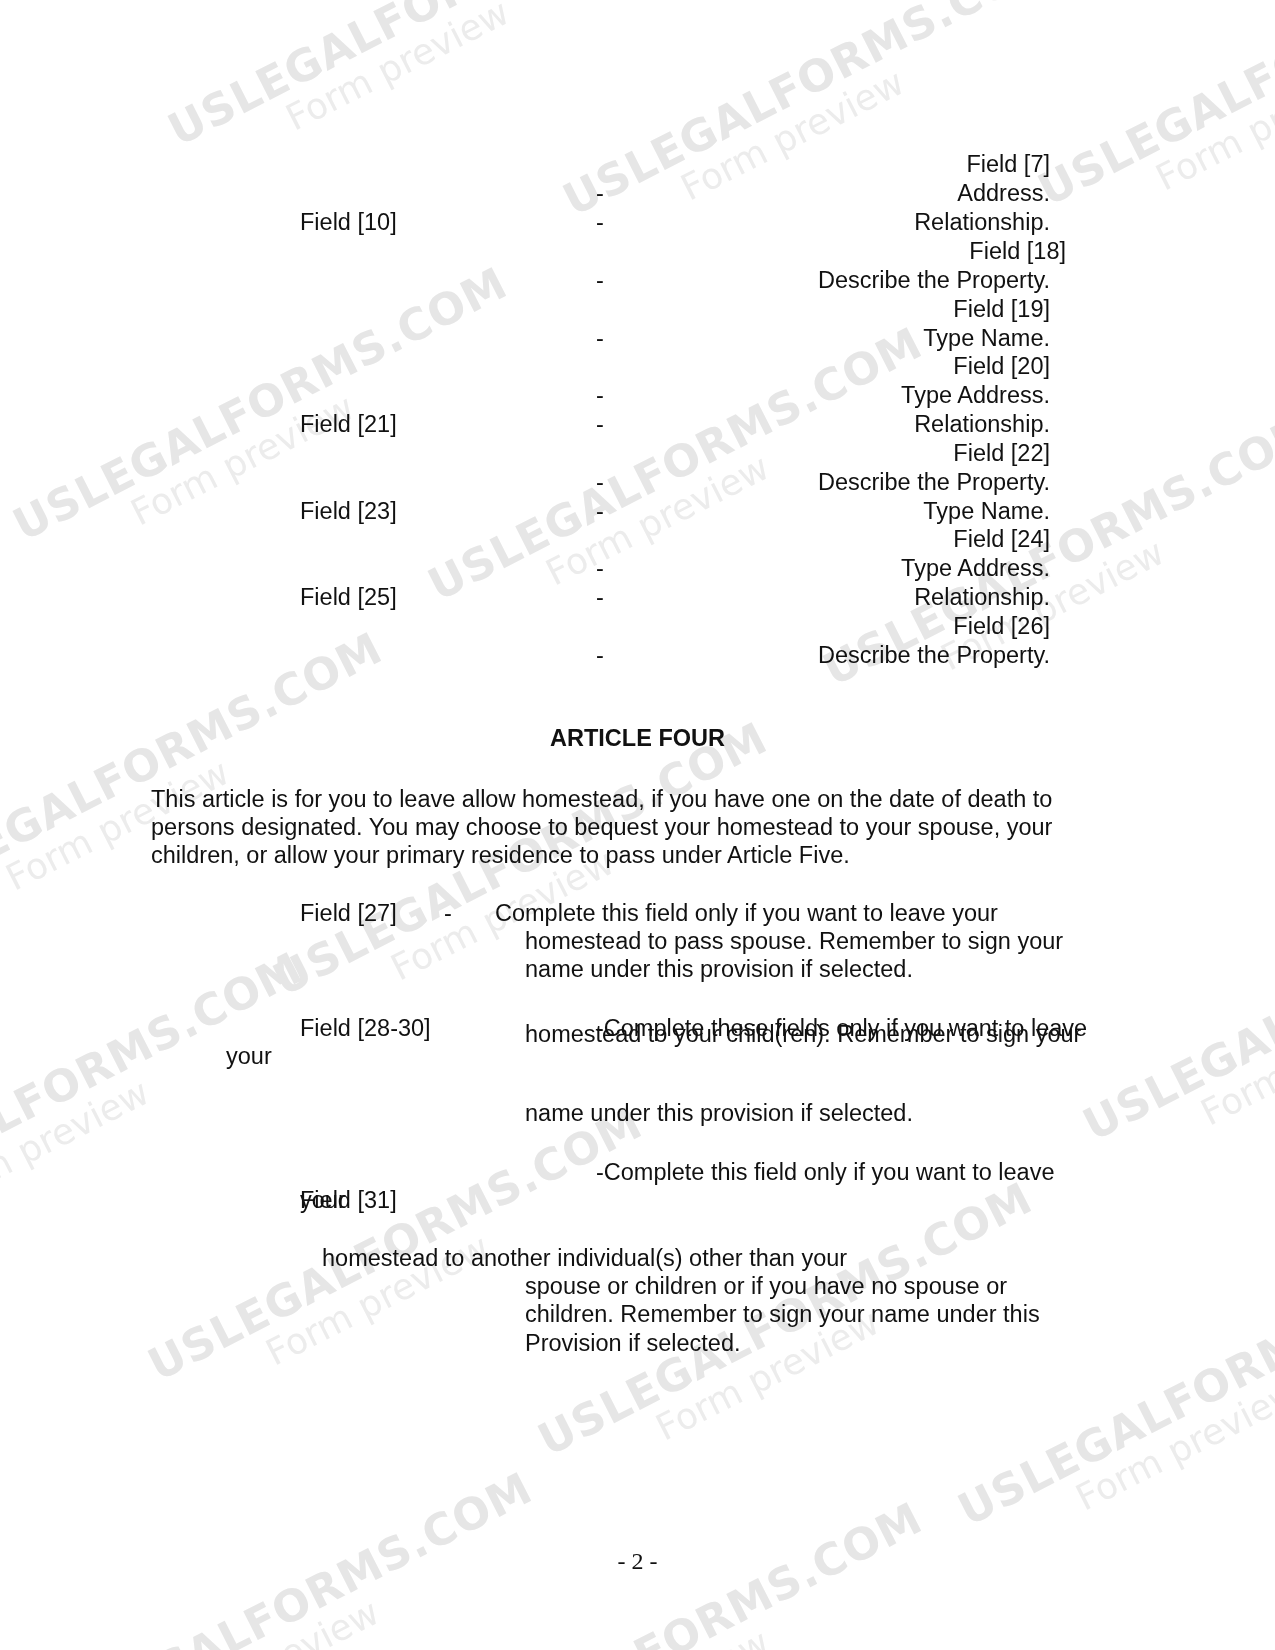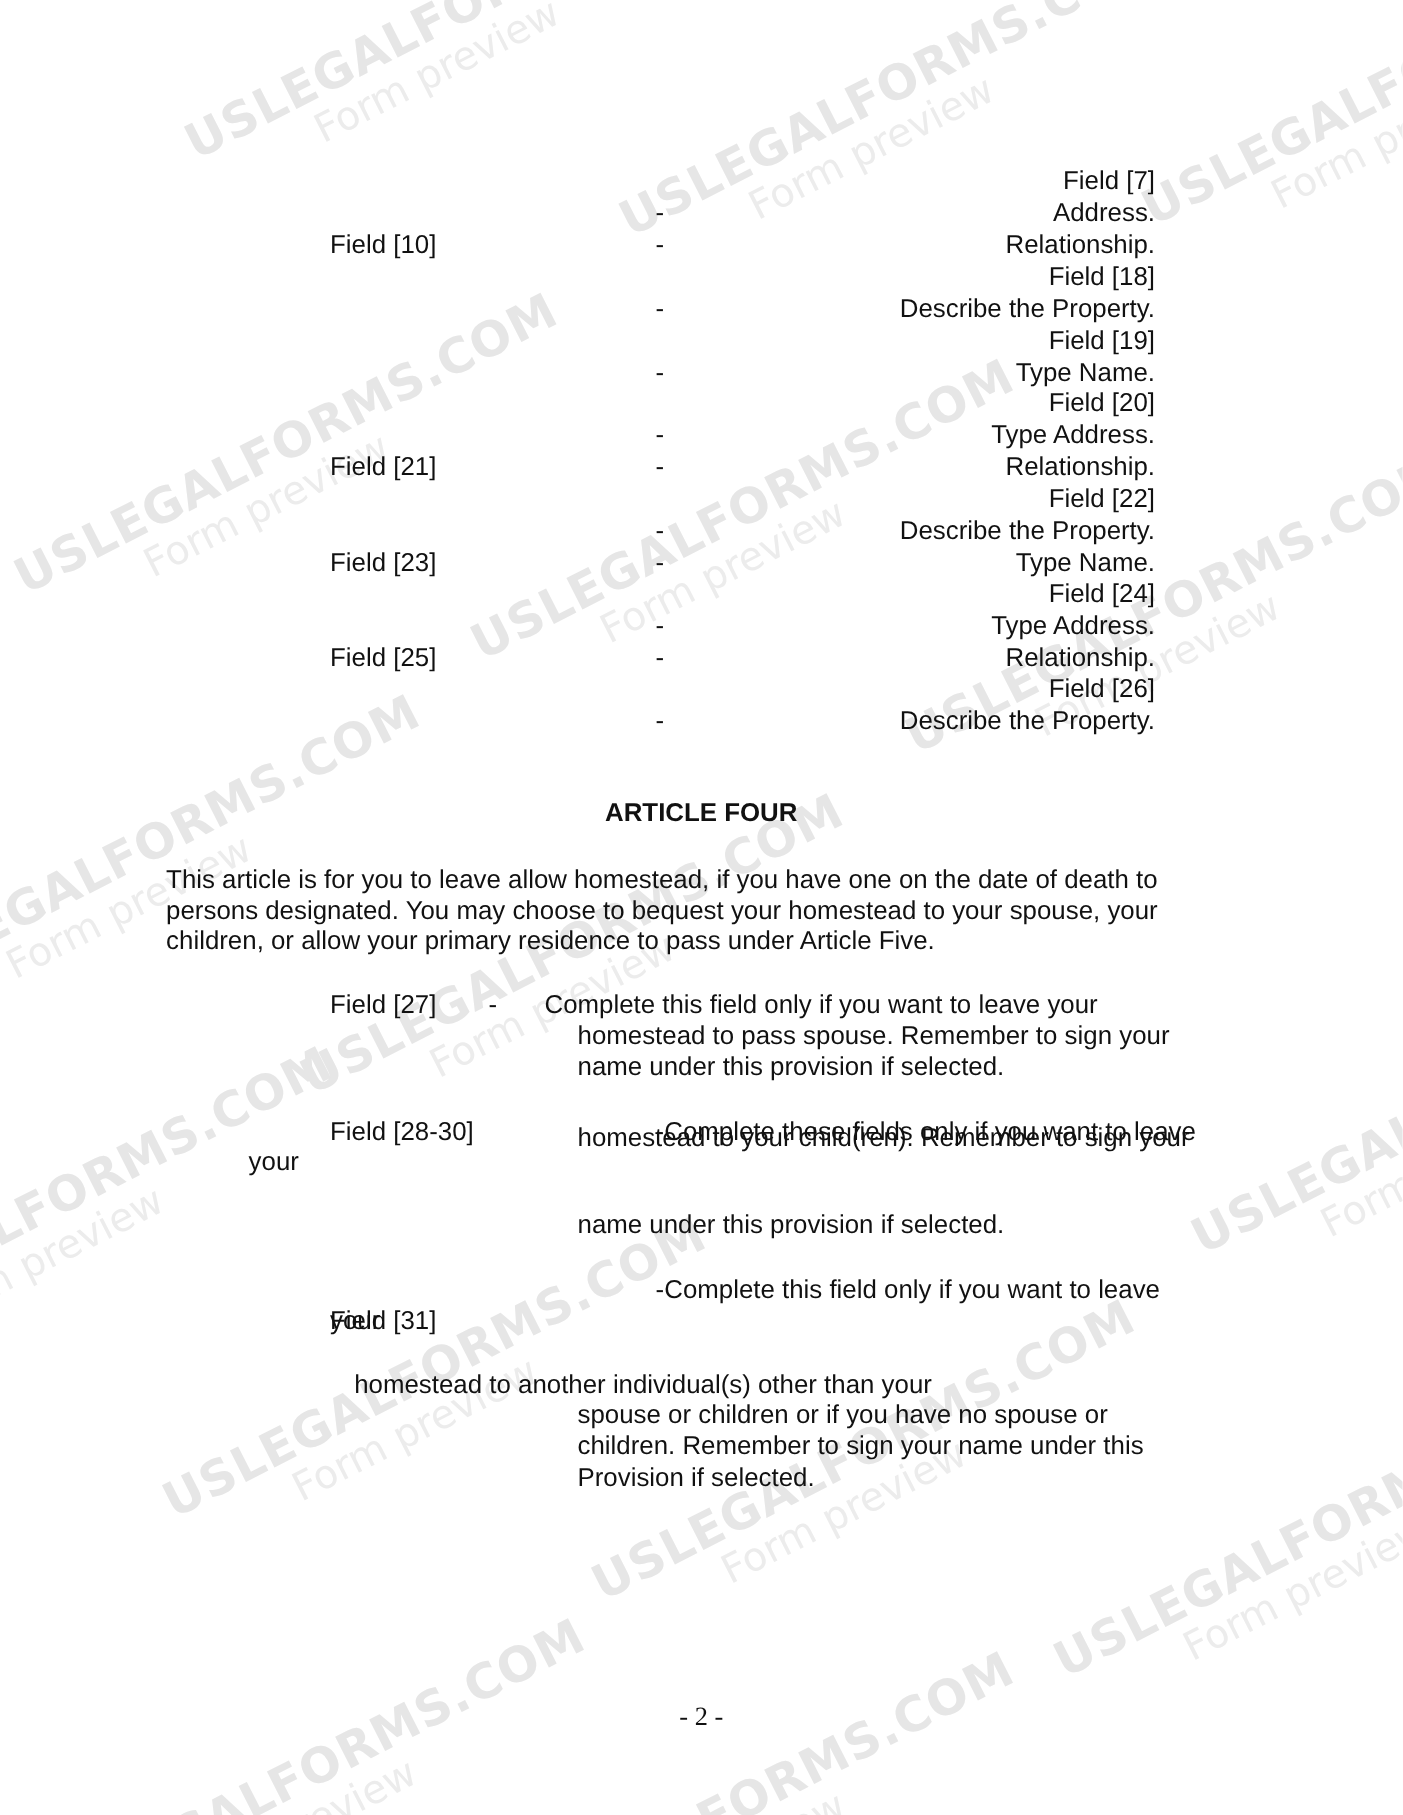--- a/index.html
+++ b/index.html
@@ -86,21 +86,21 @@
   <span class="t" style="left:300px; top:179px;"></span>
   <span class="t" style="left:596px; top:179px;">-</span>
   <span class="t r" style="right:225px; top:179px;">Address.</span>
 
   <span class="t" style="left:300px; top:208px;">Field [10]</span>
   <span class="t" style="left:596px; top:208px;">-</span>
   <span class="t r" style="right:225px; top:208px;">Relationship.</span>
 
   <span class="t" style="left:300px; top:237px;"></span>
   <span class="t" style="left:596px; top:237px;"></span>
-  <span class="t r" style="right:225px; top:237px;">Field [18]</span>
+  <span class="t r" style="right:209px; top:237px;">Field [18]</span>
 
   <span class="t" style="left:300px; top:266px;"></span>
   <span class="t" style="left:596px; top:266px;">-</span>
   <span class="t r" style="right:225px; top:266px;">Describe the Property.</span>
 
   <span class="t" style="left:300px; top:295px;"></span>
   <span class="t" style="left:596px; top:295px;"></span>
   <span class="t r" style="right:225px; top:295px;">Field [19]</span>
 
   <span class="t" style="left:300px; top:324px;"></span>

